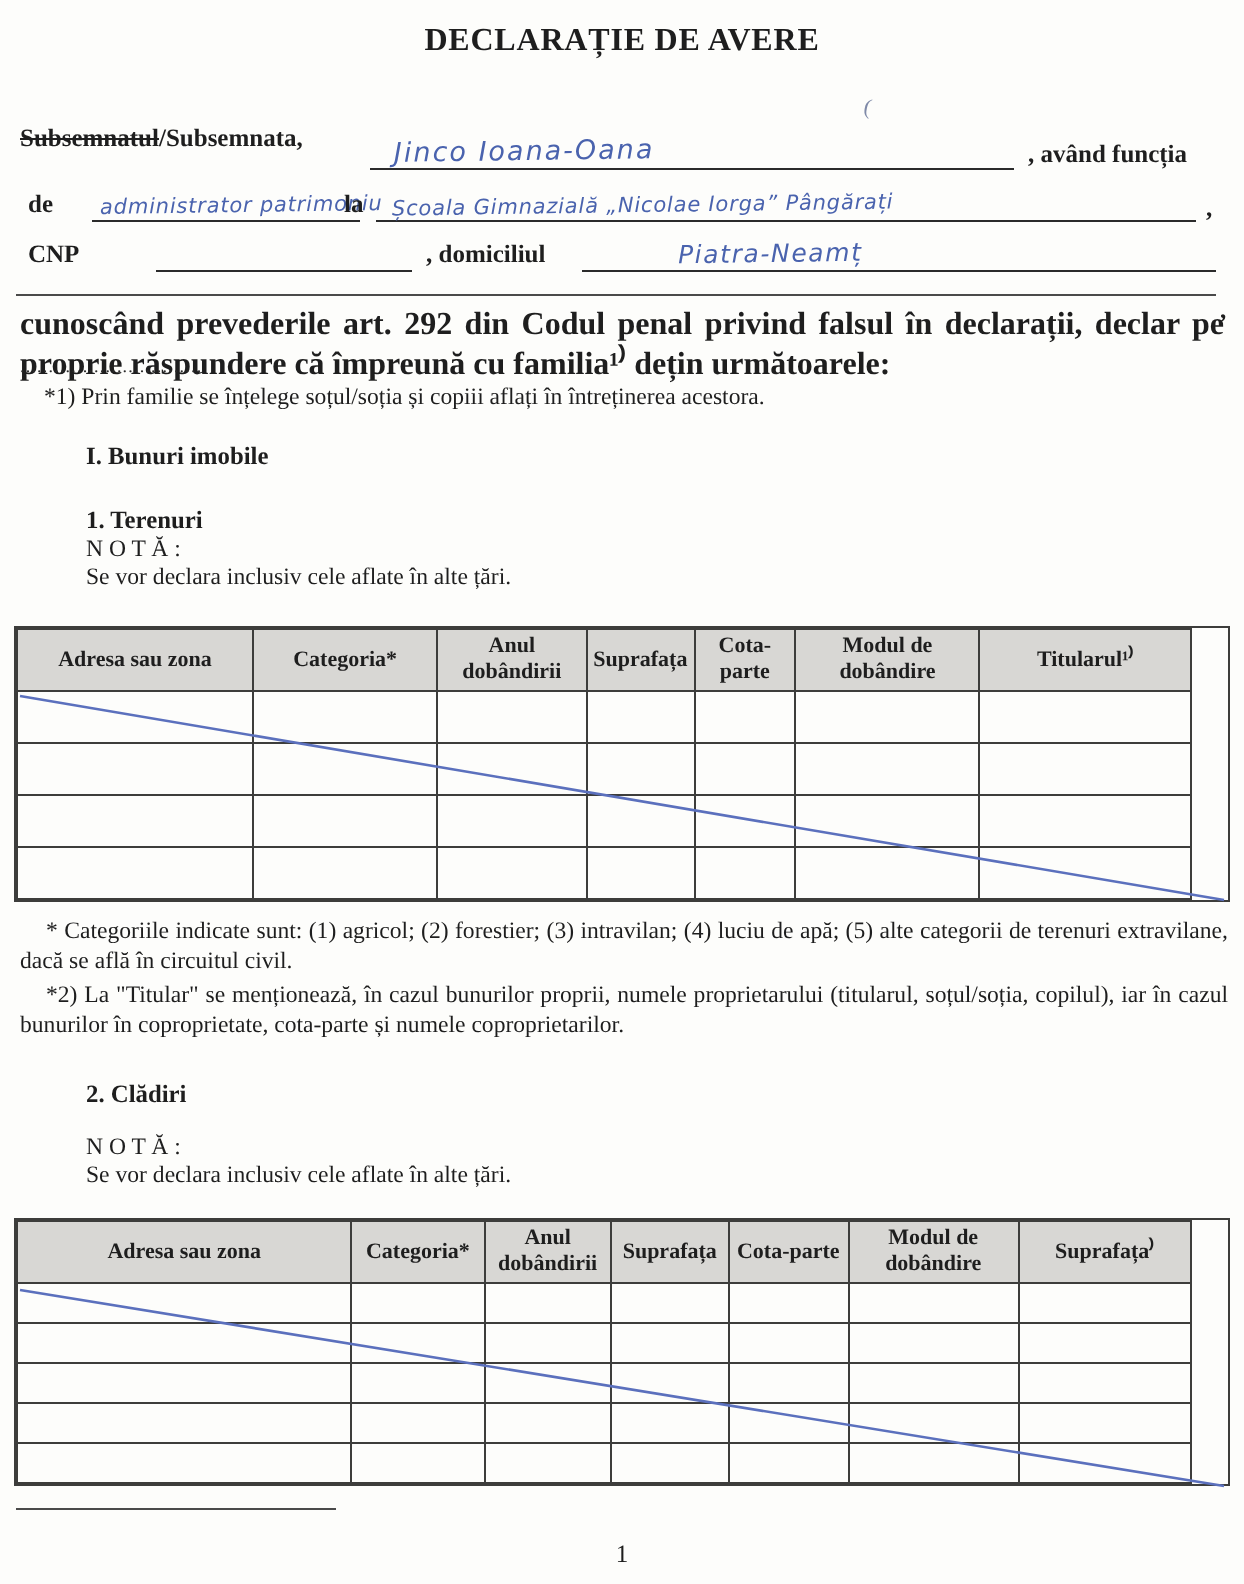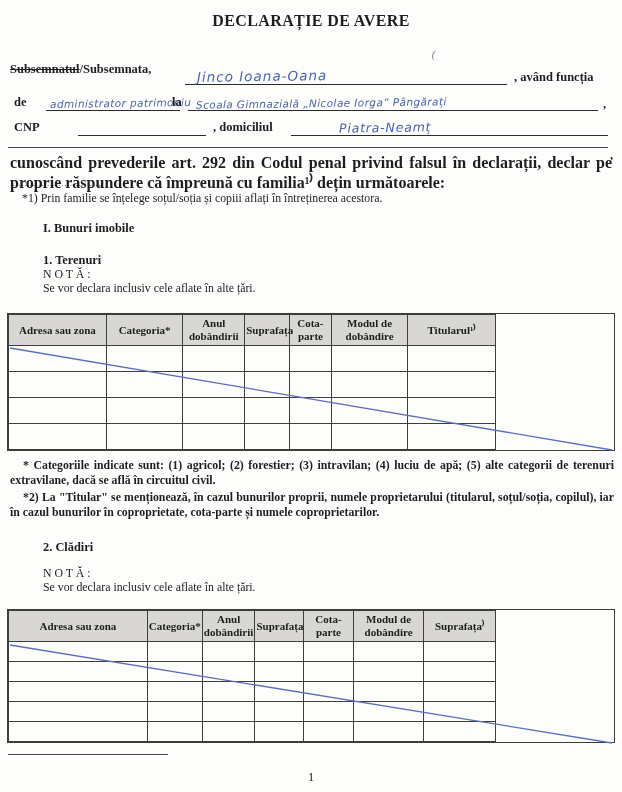--- a/index.html
+++ b/index.html
@@ -13,22 +13,22 @@
   .struck{text-decoration:line-through;}
   .field{border-bottom:1px solid #2b2b2b;height:17px;}
   .hw{font-family:"DejaVu Sans",sans-serif;font-style:italic;color:#4a63ae;white-space:nowrap;transform:rotate(-.8deg);display:inline-block;}
   .hw-lg{font-size:13.5px;letter-spacing:1px;}
   .hw-sm{font-size:10.5px;letter-spacing:.4px;}
   .hw-md{font-size:12.5px;letter-spacing:.8px;}
   .legal{font-size:16px;font-weight:bold;text-align:justify;line-height:1.22;}
   .plain{font-size:11.8px;font-family:Liberation Serif, serif;}
   .dotted{font-size:9px;letter-spacing:.6px;color:#2a2a2a;}
   .sect{font-size:12.4px;font-weight:bold;}
-  .note-par{font-size:11.8px;line-height:1.28;text-align:justify;text-indent:13px;font-weight:bold;}
-  table{border-collapse:collapse;width:488px;table-layout:fixed;}
+  .note-par{font-size:11.8px;line-height:1.28;text-align:justify;text-indent:13px;}
+  table{border-collapse:collapse;width:588px;table-layout:fixed;}
   table,th,td{border:1px solid #3d3d3b;}
   .tbl-wrap{outline:1px solid #3d3d3b;}
   th{background:#d8d7d4;font-size:11px;font-weight:bold;line-height:1.15;padding:2px 1px;height:26px;text-align:center;vertical-align:middle;}
   td{height:25px;padding:0;}
   .t2 td{height:19px;}
   .diag{position:absolute;left:0;top:0;pointer-events:none;}
   .rule{border-top:1px solid #4a4a4a;height:0;}
   .pageno{font-size:12.5px;text-align:center;width:622px;}
   .comma{font-size:12.5px;font-weight:bold;}
   .stray{color:#7f8aa8;font-size:11px;transform:rotate(12deg);}

